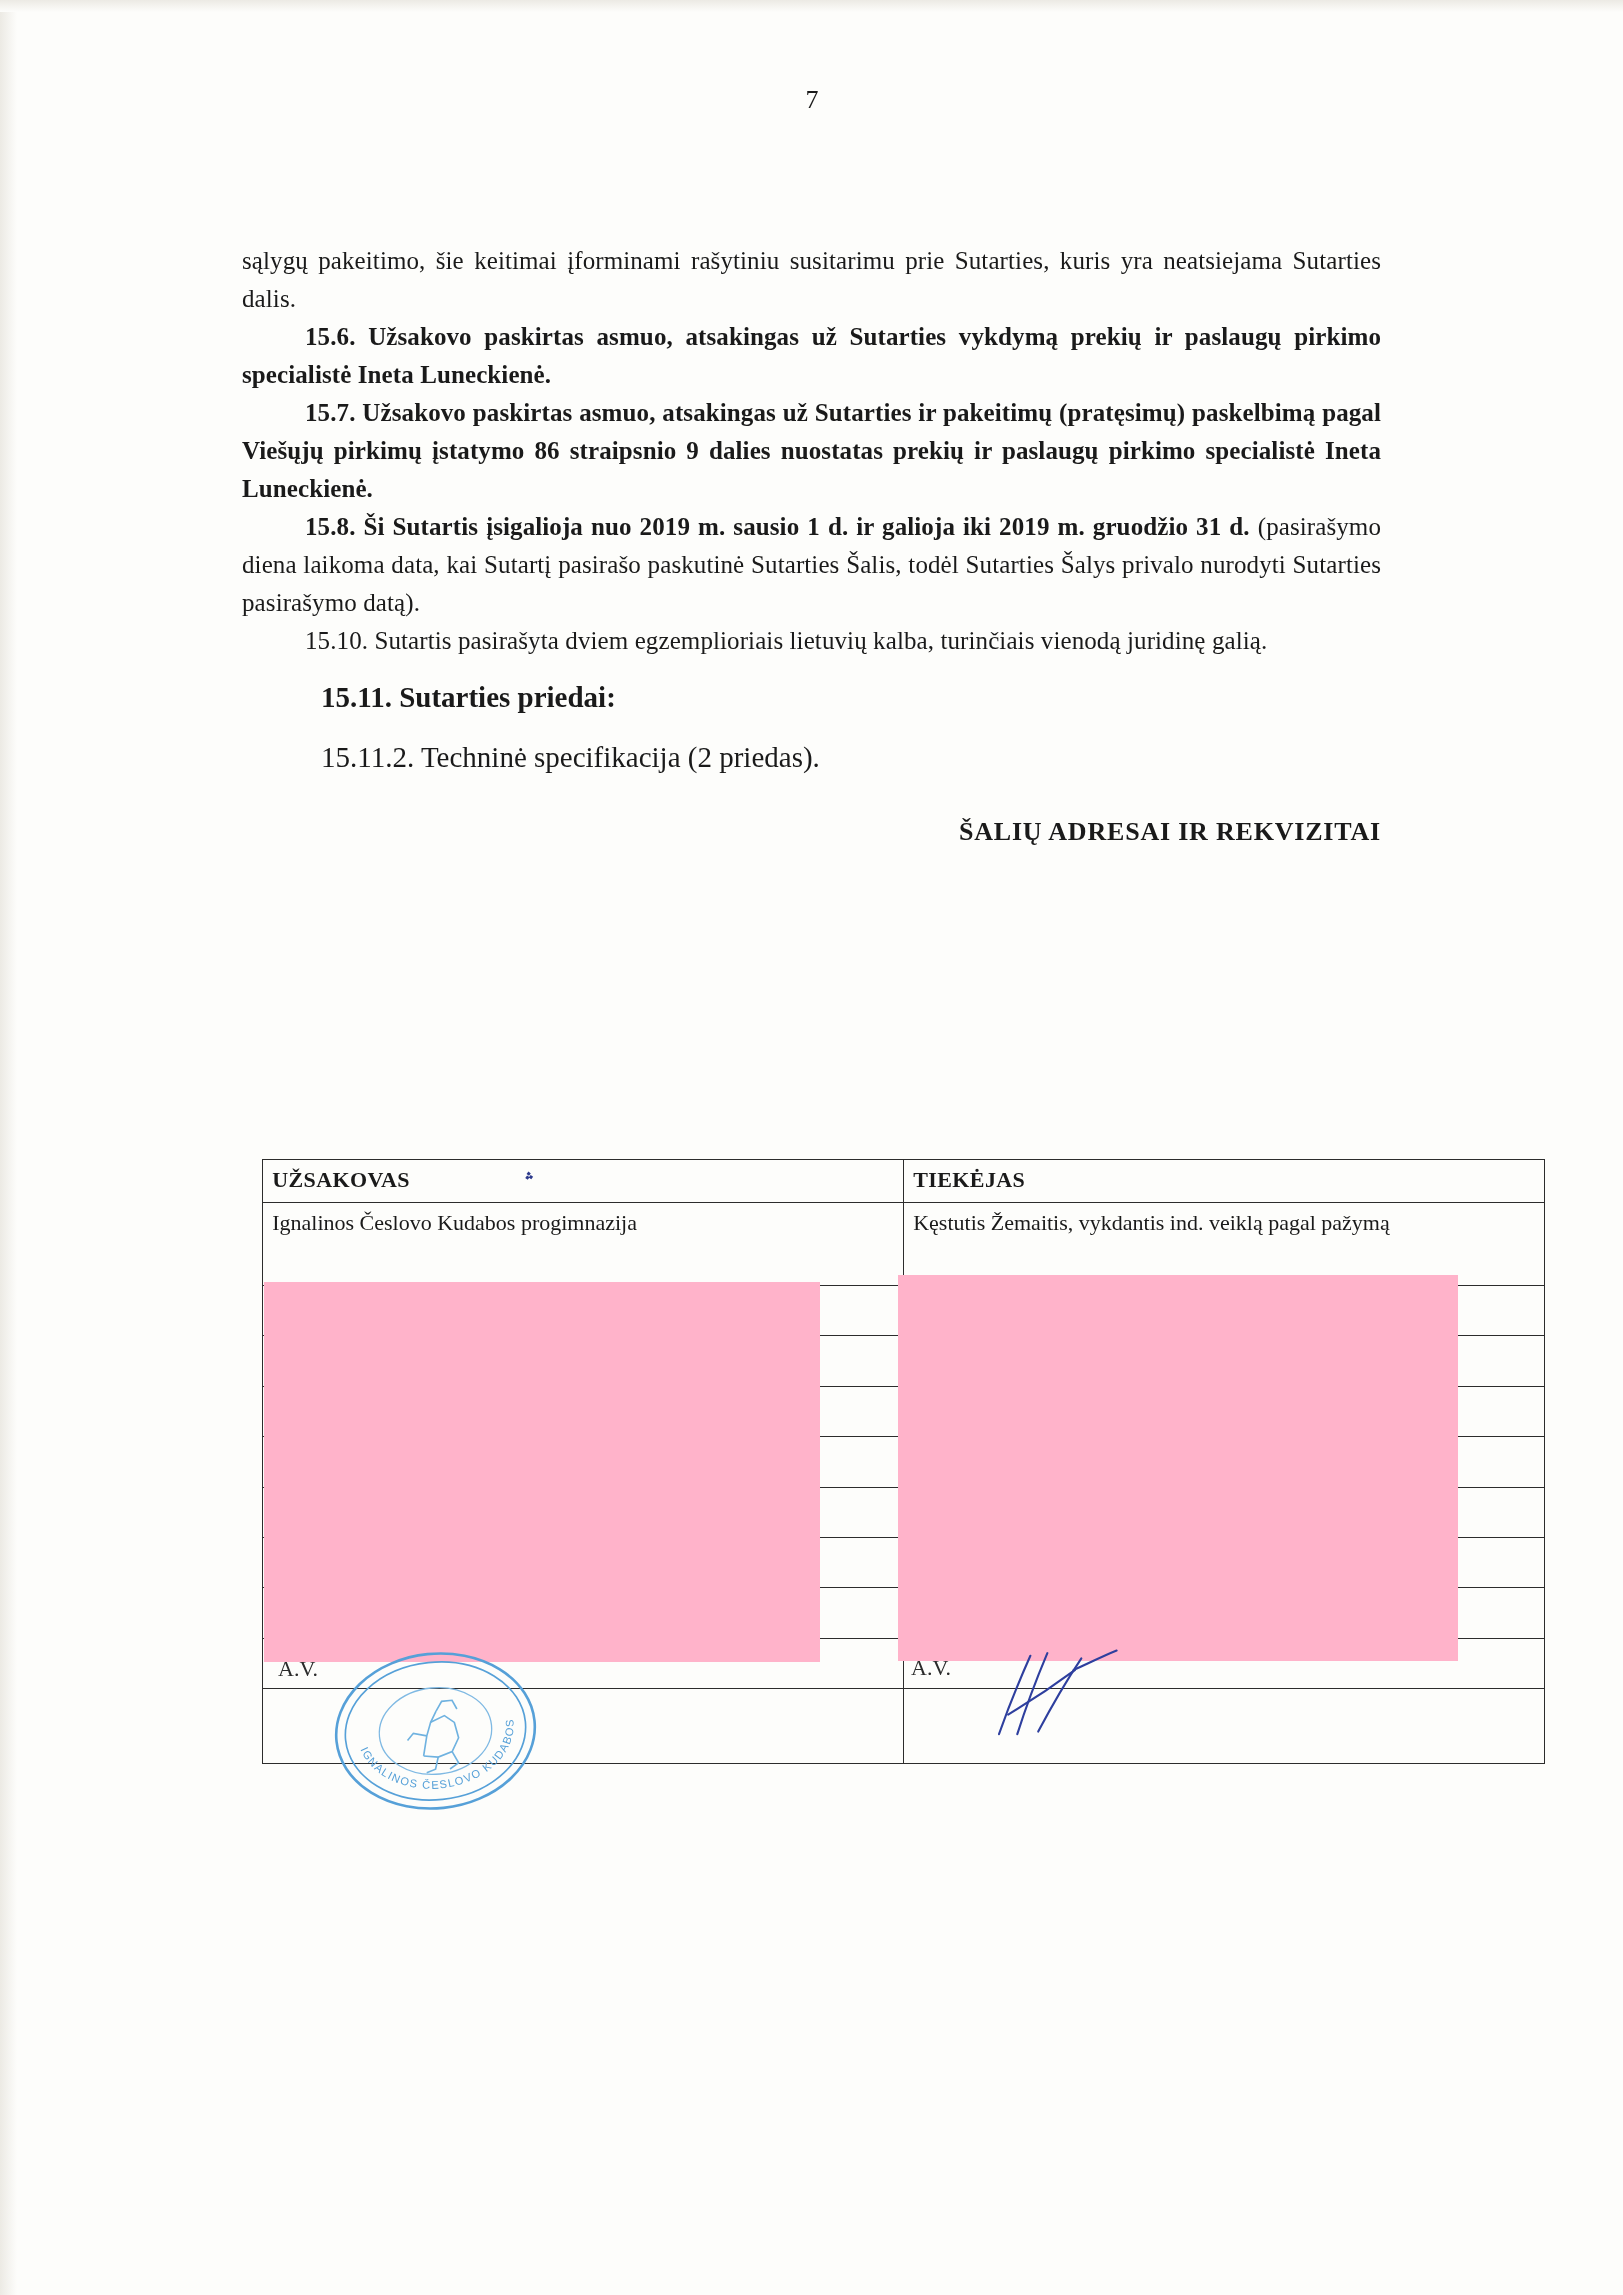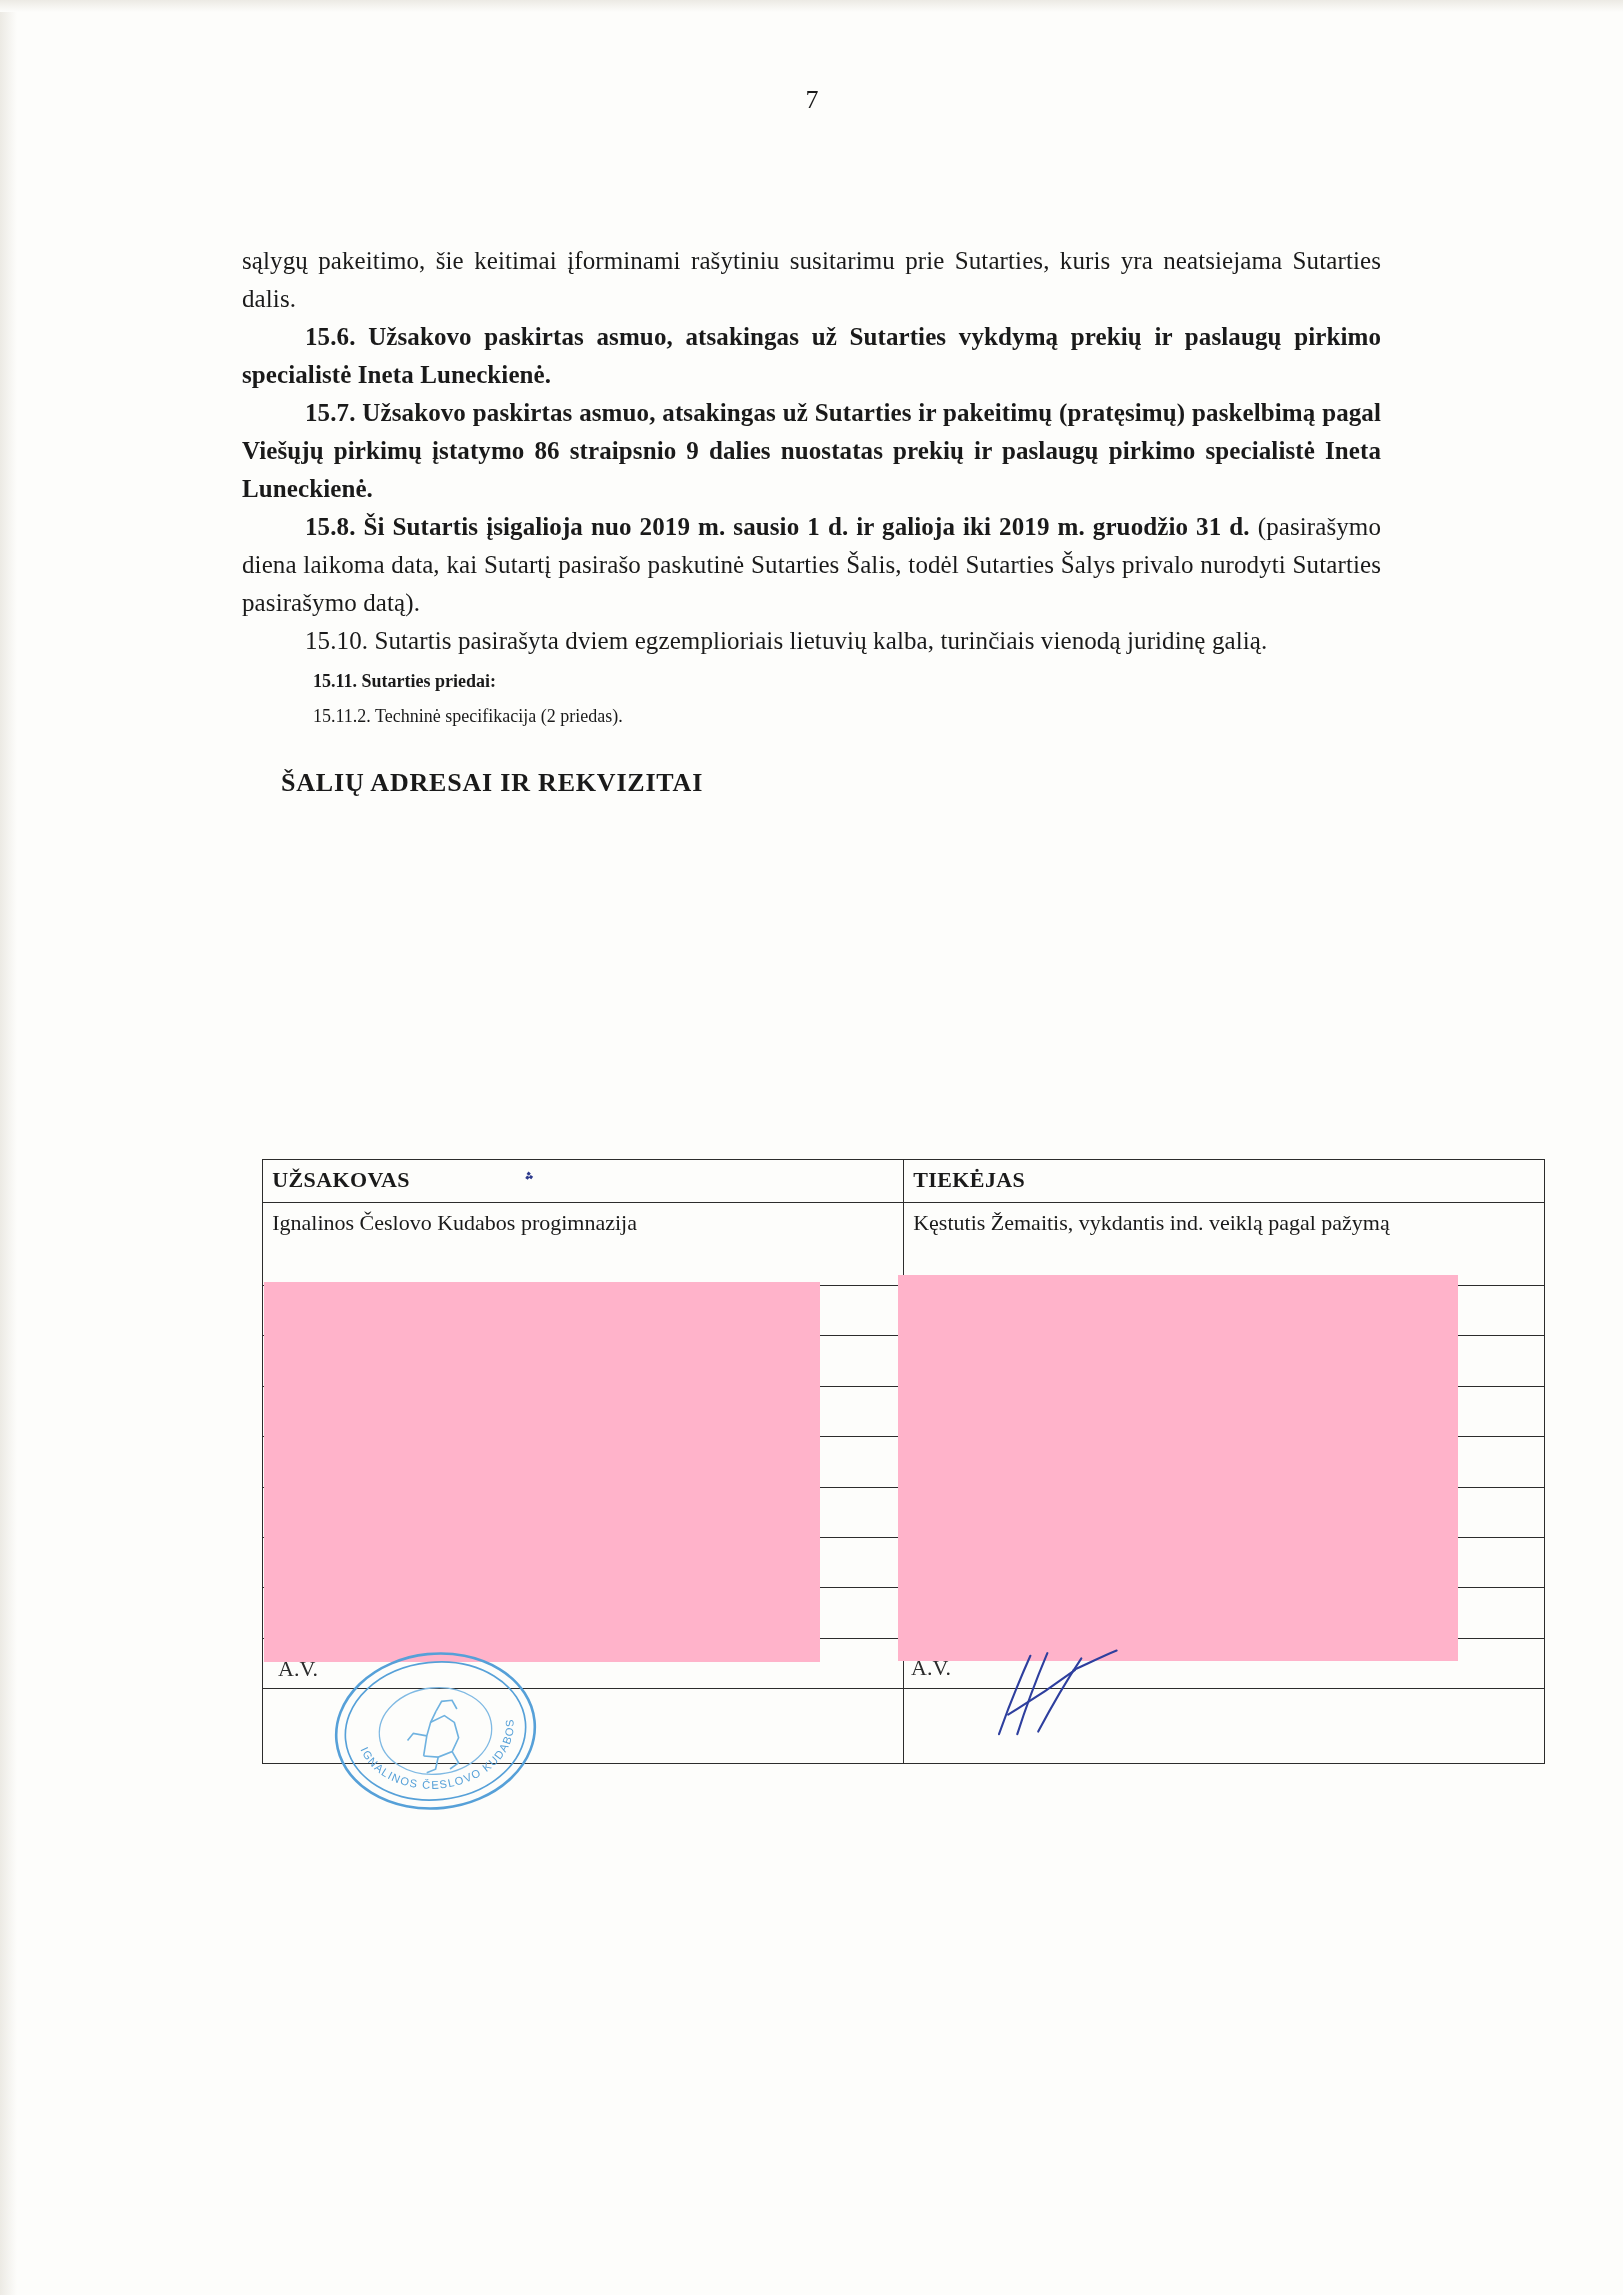--- a/index.html
+++ b/index.html
@@ -55,29 +55,29 @@
     text-align: justify;
     text-justify: inter-word;
     letter-spacing: 0.1px;
   }
   .indent { text-indent: 63px; }
   .gap-sm { margin-top: 3.9px; font-weight: bold; }
   .gap-md { margin-top: 22px; }
   .bold { font-weight: bold; }
 
   .nowrap-list {
-    font-size: 18px;
+    font-size: 29px;
     line-height: 1.5;
     text-indent: 63px;
-    margin: 8px;
+    margin: 16px;
   }
 
   .section-title {
     margin-top: 38px;
-    text-align: left;
+    text-align: right;
     font-size: 26px;
     font-weight: bold;
     letter-spacing: 0.8px;
     padding-left: 39px;
   }
 
   
   .req-table-wrap {
     position: absolute;
     left: 262px;

